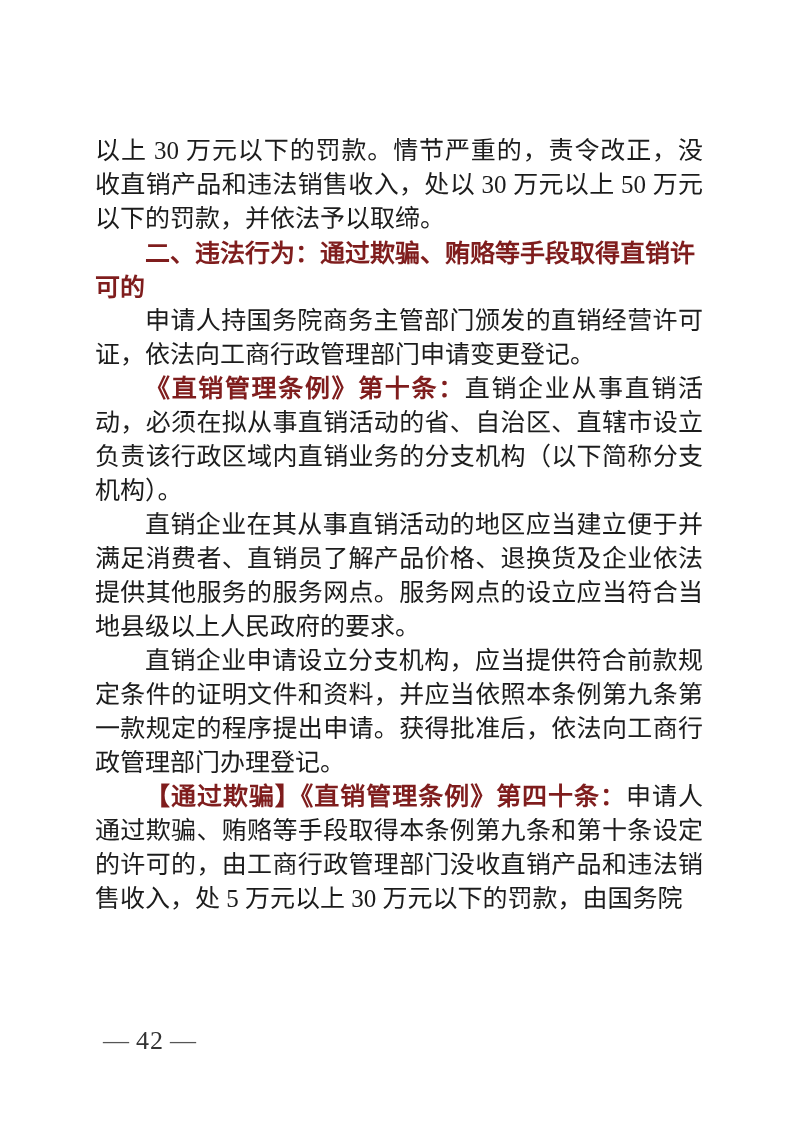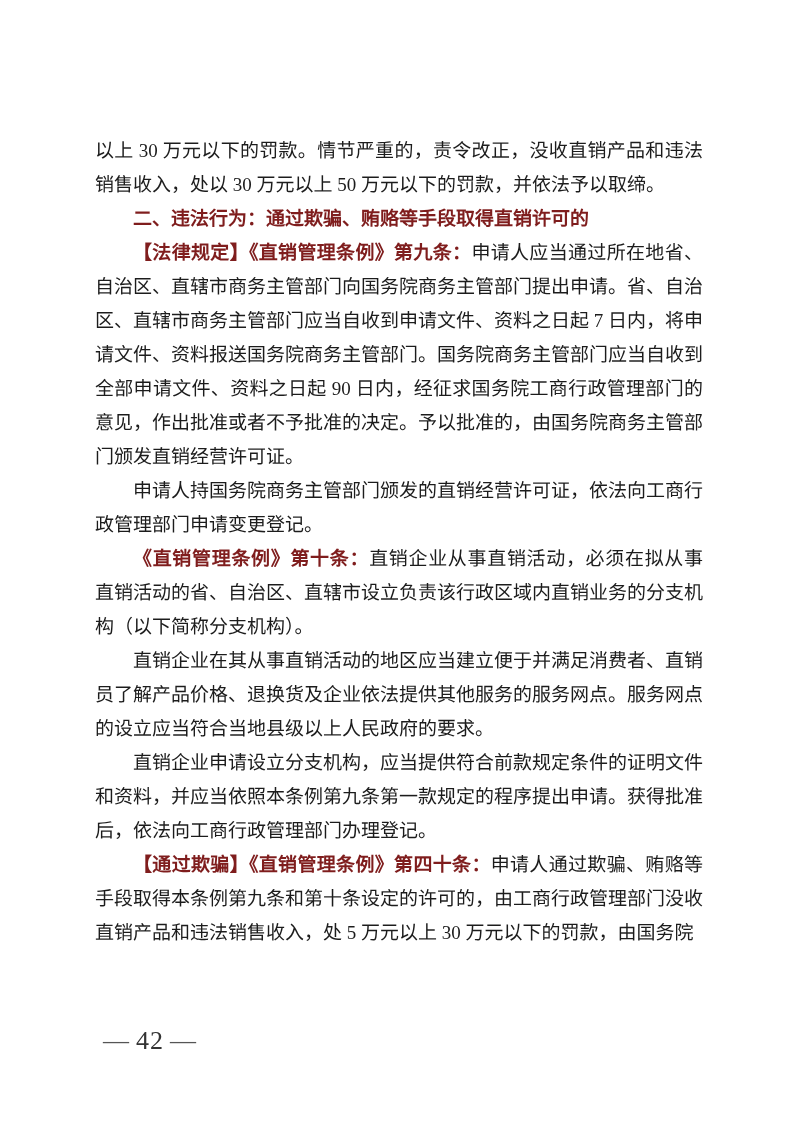--- a/index.html
+++ b/index.html
@@ -22,21 +22,21 @@
     background: #ffffff;
   }
   .content {
     position: absolute;
     left: 95px;
     top: 134px;
     width: 608px;
   }
   .content p {
     margin: 0;
-    font-size: 19px;
+    font-size: 25px;
     line-height: 34px;
     text-align: justify;
     text-justify: inter-ideograph;
     word-break: break-all;
   }
   .content p.indent {
     text-indent: 2em;
   }
   .content p.heading {
     font-family: "Liberation Sans", "DejaVu Sans", sans-serif;
@@ -63,21 +63,20 @@
   }
 </style>
 </head>
 <body>
 
 <div class="page">
 
   <main class="content" id="content">
       <p class="para"><span>以上 30 万元以下的罚款。情节严重的，责令改正，没收直销产品和违法销售收入，处以 30 万元以上 50 万元以下的罚款，并依法予以取缔。</span></p>
       <p class="heading indent"><b>二、违法行为：通过欺骗、贿赂等手段取得直销许可的</b></p>
-      <p class="para indent"><b>【法律规定】《直销管理条例》第九条：</b><span>申请人应当通过所在地省、自治区、直辖市商务主管部门向国务院商务主管部门提出申请。省、自治区、直辖市商务主管部门应当自收到申请文件、资料之日起 7 日内，将申请文件、资料报送国务院商务主管部门。国务院商务主管部门应当自收到全部申请文件、资料之日起 90 日内，经征求国务院工商行政管理部门的意见，作出批准或者不予批准的决定。予以批准的，由国务院商务主管部门颁发直销经营许可证。</span></p>
       <p class="para indent"><span>申请人持国务院商务主管部门颁发的直销经营许可证，依法向工商行政管理部门申请变更登记。</span></p>
       <p class="para indent"><b>《直销管理条例》第十条：</b><span>直销企业从事直销活动，必须在拟从事直销活动的省、自治区、直辖市设立负责该行政区域内直销业务的分支机构（以下简称分支机构）。</span></p>
       <p class="para indent"><span>直销企业在其从事直销活动的地区应当建立便于并满足消费者、直销员了解产品价格、退换货及企业依法提供其他服务的服务网点。服务网点的设立应当符合当地县级以上人民政府的要求。</span></p>
       <p class="para indent"><span>直销企业申请设立分支机构，应当提供符合前款规定条件的证明文件和资料，并应当依照本条例第九条第一款规定的程序提出申请。获得批准后，依法向工商行政管理部门办理登记。</span></p>
       <p class="para indent"><b>【通过欺骗】《直销管理条例》第四十条：</b><span>申请人通过欺骗、贿赂等手段取得本条例第九条和第十条设定的许可的，由工商行政管理部门没收直销产品和违法销售收入，处 5 万元以上 30 万元以下的罚款，由国务院</span></p>
     </main>
 
   <footer class="footer">
     <span class="dash">—</span><span>42</span><span class="dash">—</span>
   </footer>

